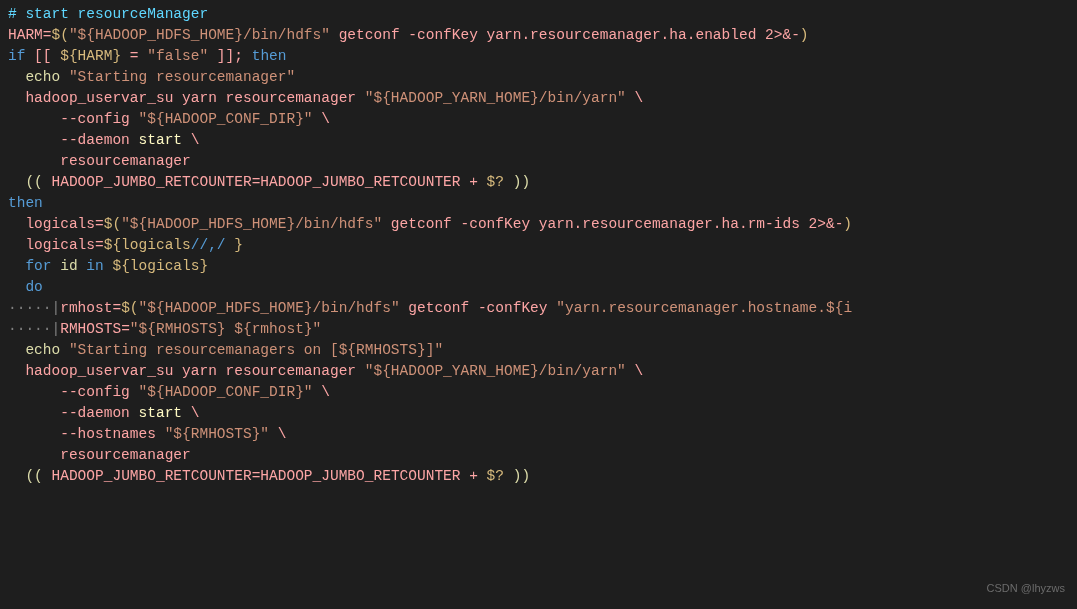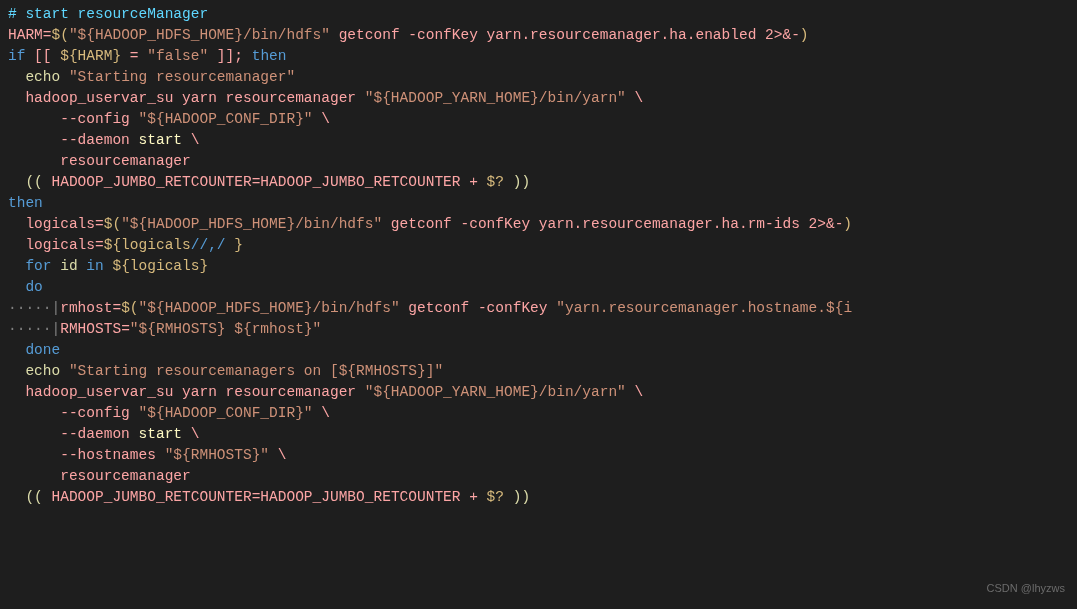--- a/index.html
+++ b/index.html
@@ -67,21 +67,20 @@
 <div class="line"><span class="white">  logicals</span><span class="white">=</span><span class="orange">${logicals</span><span class="blue">//,/</span><span class="orange"> }</span></div>
 
 <div class="line"><span>  </span><span class="blue">for</span><span> </span><span class="yellow">id</span><span> </span><span class="blue">in</span><span> </span><span class="orange">${logicals}</span></div>
 
 <div class="line"><span>  </span><span class="blue">do</span></div>
 
 <div class="line"><span class="arrowline">·····|</span><span class="white">rmhost</span><span class="white">=</span><span class="orange">$(</span><span class="string">"${HADOOP_HDFS_HOME}/bin/hdfs"</span><span class="white"> getconf -confKey </span><span class="string">"yarn.resourcemanager.hostname.${i</span></div>
 
 <div class="line"><span class="arrowline">·····|</span><span class="white">RMHOSTS</span><span class="white">=</span><span class="string">"${RMHOSTS} ${rmhost}"</span></div>
 
-<div class="line"><span>  </span><span class="blue">done</span></div>
 
 <div class="line"><span>  </span><span class="yellow">echo</span><span> </span><span class="string">"Starting resourcemanagers on [${RMHOSTS}]"</span></div>
 
 <div class="line"><span class="white">  hadoop_uservar_su yarn resourcemanager </span><span class="string">"${HADOOP_YARN_HOME}/bin/yarn"</span><span class="white"> \</span></div>
 
 <div class="line"><span class="white">      --config </span><span class="string">"${HADOOP_CONF_DIR}"</span><span class="white"> \</span></div>
 
 <div class="line"><span class="white">      --daemon </span><span class="red">start</span><span class="white"> \</span></div>
 
 

